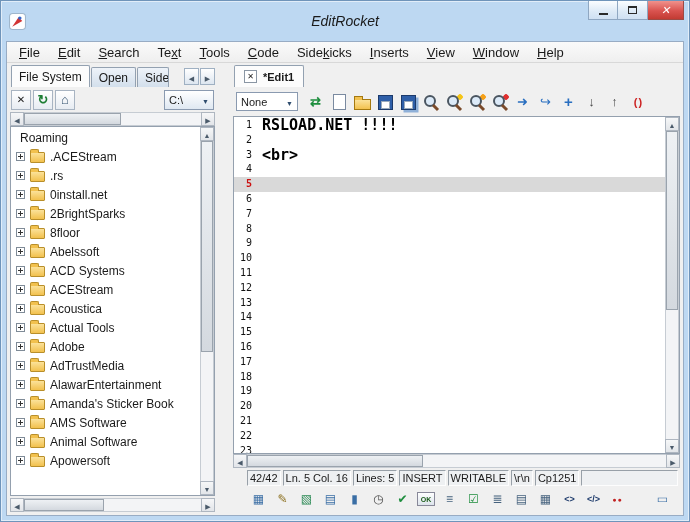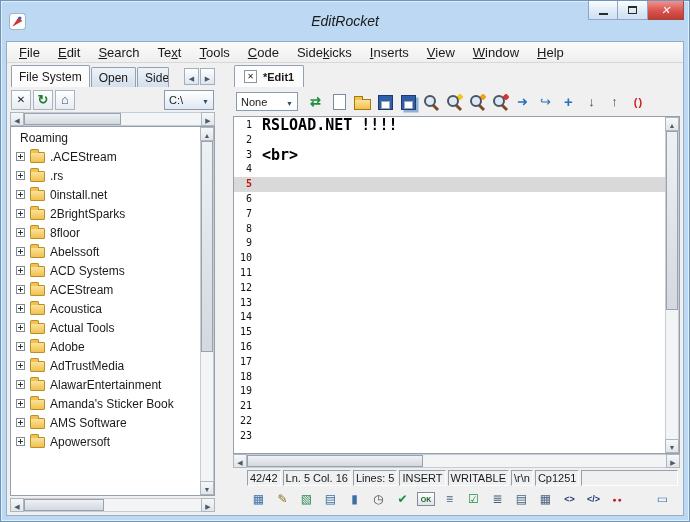--- a/index.html
+++ b/index.html
@@ -320,20 +320,25 @@
                   <span class="folder" data-name="folder-icon"></span>
                   <span class="tree-label" data-name="tree-item-label">Amanda's Sticker Book</span>
                 </div>
 
                 <div class="tree-row" data-name="tree-item">
                   <span class="expander" data-name="expand-plus-icon"></span>
                   <span class="folder" data-name="folder-icon"></span>
                   <span class="tree-label" data-name="tree-item-label">AMS Software</span>
                 </div>
 
+                <div class="tree-row" data-name="tree-item">
+                  <span class="expander" data-name="expand-plus-icon"></span>
+                  <span class="folder" data-name="folder-icon"></span>
+                  <span class="tree-label" data-name="tree-item-label">Animal Software</span>
+                </div>
 
                 <div class="tree-row" data-name="tree-item">
                   <span class="expander" data-name="expand-plus-icon"></span>
                   <span class="folder" data-name="folder-icon"></span>
                   <span class="tree-label" data-name="tree-item-label">Apowersoft</span>
                 </div>
 
             </div>
           </div>
           <div class="vscroll" data-name="tree-scrollbar">
@@ -503,20 +508,24 @@
               <div class="code-row" data-name="editor-line">
                 <span class="gutter-num" data-name="line-number">18</span>
                 <span class="code-text" data-name="line-text"></span>
               </div>
 
               <div class="code-row" data-name="editor-line">
                 <span class="gutter-num" data-name="line-number">19</span>
                 <span class="code-text" data-name="line-text"></span>
               </div>
 
+              <div class="code-row" data-name="editor-line">
+                <span class="gutter-num" data-name="line-number">20</span>
+                <span class="code-text" data-name="line-text"></span>
+              </div>
 
               <div class="code-row" data-name="editor-line">
                 <span class="gutter-num" data-name="line-number">21</span>
                 <span class="code-text" data-name="line-text"></span>
               </div>
 
               <div class="code-row" data-name="editor-line">
                 <span class="gutter-num" data-name="line-number">22</span>
                 <span class="code-text" data-name="line-text"></span>
               </div>

